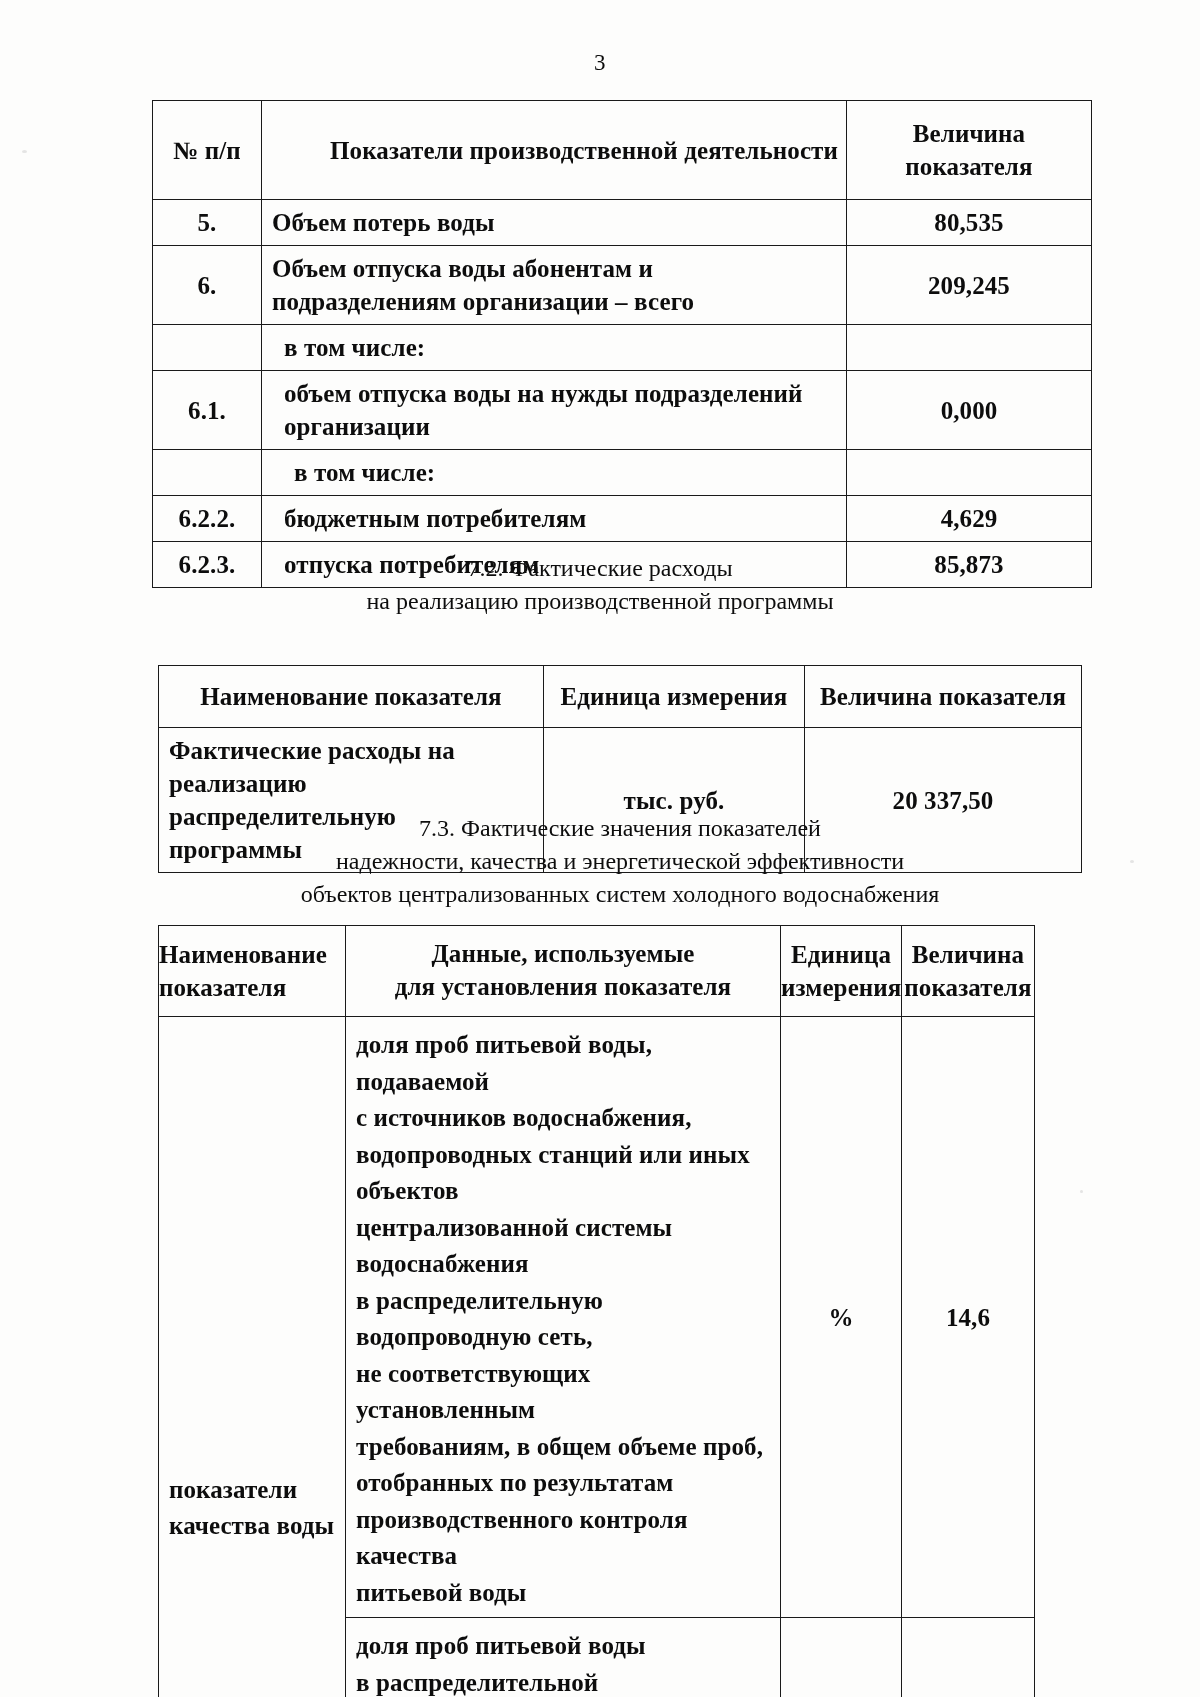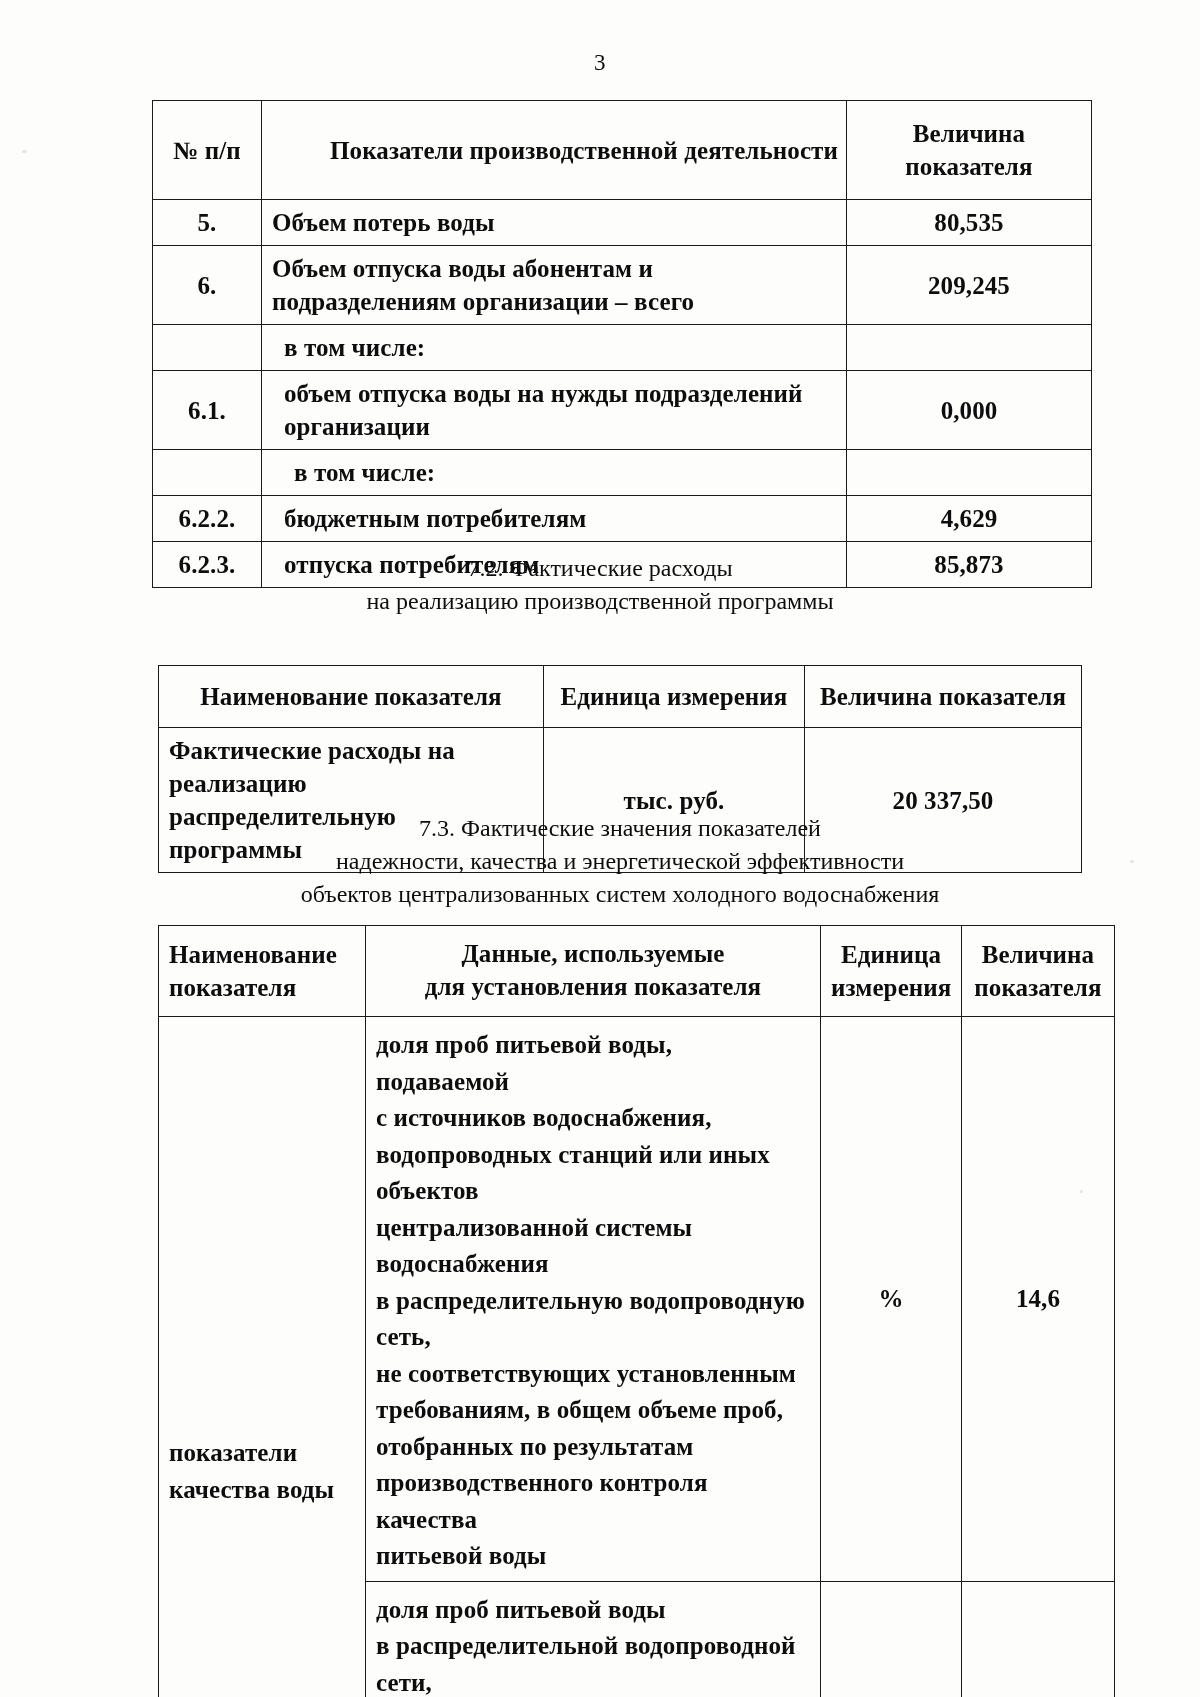--- a/index.html
+++ b/index.html
@@ -96,21 +96,21 @@
   
   #table-indicators {
     top: 925px;
     left: 158px;
     width: 872px;
   }
   #table-indicators td.i-name  { width: 186px; text-align: left; vertical-align: middle; }
   #table-indicators td.i-data  { width: 434px; text-align: left; vertical-align: top; padding-top: 10px; }
   #table-indicators td.i-unit  { width: 120px; text-align: center; }
   #table-indicators td.i-value { width: 132px; text-align: center; }
-  #table-indicators thead td   { text-align: center; vertical-align: middle; padding: 12px 10px; }
+  #table-indicators thead td   { text-align: center; vertical-align: middle; padding: 12px 0; }
   #table-indicators .multiline { white-space: pre-line; line-height: 1.46; }
   .hdr-2line { white-space: pre-line; line-height: 1.38; }
 </style>
 </head>
 <body>
 
 <div class="page">
 
   <div class="scan-speck" style="left:22px;top:150px;width:5px;height:3px;"></div>
   <div class="scan-speck" style="left:1130px;top:860px;width:4px;height:3px;"></div>

